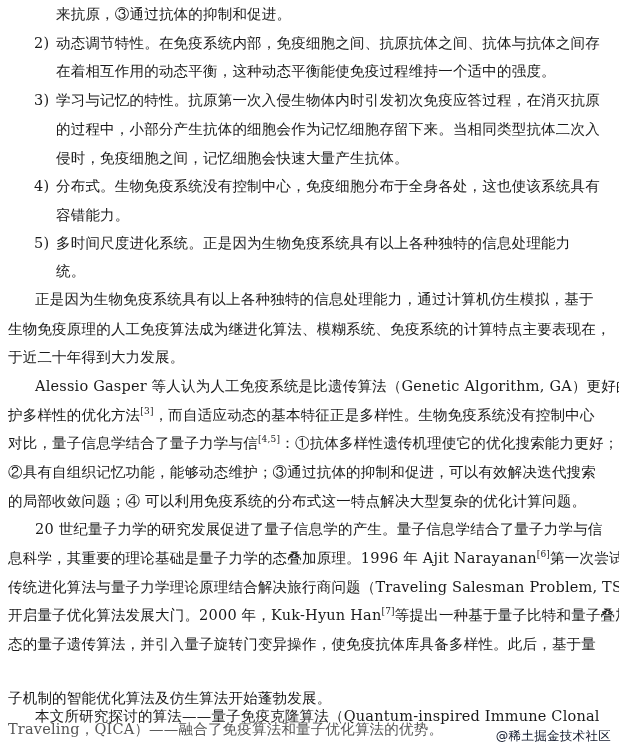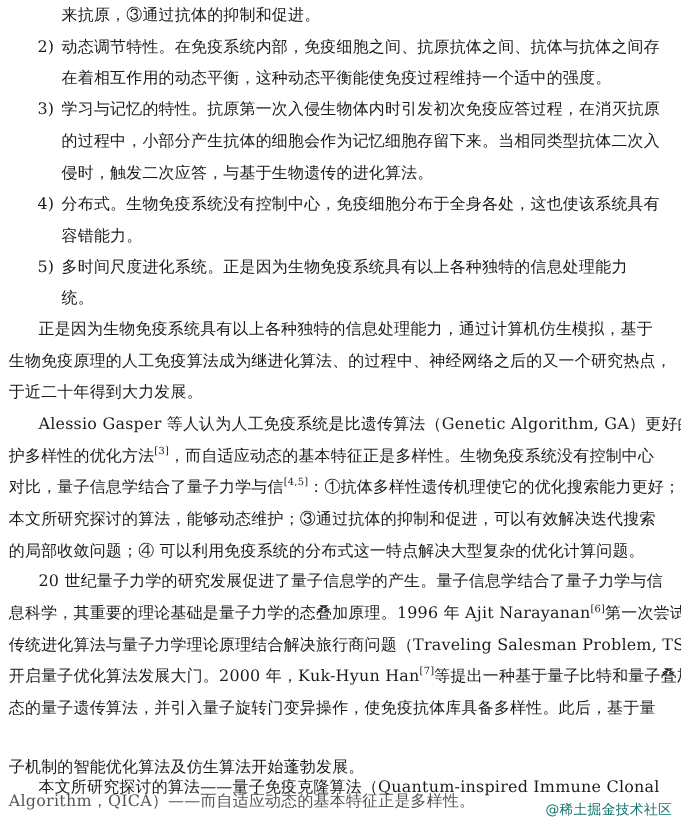--- a/index.html
+++ b/index.html
@@ -15,21 +15,21 @@
   }
   .num { position: absolute; left: 34px; }
   .txt { position: absolute; left: 56px; }
   .para-first { left: 35px; }
   .para-cont { left: 8px; }
   sup { font-size: 9px; line-height: 0; vertical-align: 6px; }
   .faded { color: #555; }
   .watermark {
     position: absolute; right: 8px; top: 728px;
     font-family: "DejaVu Sans", "Liberation Sans", sans-serif;
-    font-size: 12.5px; color: #0f766e; letter-spacing: 0.3px;
+    font-size: 12.5px; color: #0f172a; letter-spacing: 0.3px;
   }
 </style>
 </head>
 <body>
 
 <div class="line" style="top:4px;">
   <span class="txt">来抗原，③通过抗体的抑制和促进。</span>
 </div>
 
 <div class="line" style="top:33px;">
@@ -41,52 +41,52 @@
 </div>
 
 <div class="line" style="top:90px;">
   <span class="num">3)</span>
   <span class="txt">学习与记忆的特性。抗原第一次入侵生物体内时引发初次免疫应答过程，在消灭抗原</span>
 </div>
 <div class="line" style="top:119px;">
   <span class="txt">的过程中，小部分产生抗体的细胞会作为记忆细胞存留下来。当相同类型抗体二次入</span>
 </div>
 <div class="line" style="top:148px;">
-  <span class="txt">侵时，触发二次应答，与基于生物遗传的进化算法。</span>
+  <span class="txt">侵时，免疫细胞之间，记忆细胞会快速大量产生抗体。</span>
 </div>
 
 <div class="line" style="top:176px;">
   <span class="num">4)</span>
   <span class="txt">分布式。生物免疫系统没有控制中心，免疫细胞分布于全身各处，这也使该系统具有</span>
 </div>
 <div class="line" style="top:205px;">
   <span class="txt">容错能力。</span>
 </div>
 
 <div class="line" style="top:233px;">
   <span class="num">5)</span>
   <span class="txt">多时间尺度进化系统。正是因为生物免疫系统具有以上各种独特的信息处理能力</span>
 </div>
 <div class="line" style="top:261px;">
   <span class="txt">统。</span>
 </div>
 
-<div class="line para-first" style="top:290px;">正是因为生物免疫系统具有以上各种独特的信息处理能力，通过计算机仿生模拟，基于</div>
-<div class="line para-cont" style="top:319px;">生物免疫原理的人工免疫算法成为继进化算法、的过程中、神经网络之后的又一个研究热点，</div>
+<div class="line para-first" style="top:290px;font-family:Liberation Mono, monospace;">正是因为生物免疫系统具有以上各种独特的信息处理能力，通过计算机仿生模拟，基于</div>
+<div class="line para-cont" style="top:319px;">生物免疫原理的人工免疫算法成为继进化算法、模糊系统、免疫系统的计算特点主要表现在，</div>
 <div class="line para-cont" style="top:347px;">于近二十年得到大力发展。</div>
 
 <div class="line para-first" style="top:376px;">Alessio Gasper 等人认为人工免疫系统是比遗传算法（Genetic Algorithm, GA）更好的维</div>
 <div class="line para-cont" style="top:405px;"><span>护多样性的优化方法</span><sup>[3]</sup><span>，而自适应动态的基本特征正是多样性。生物免疫系统没有控制中心</span></div>
 <div class="line para-cont" style="top:433px;"><span>对比，量子信息学结合了量子力学与信</span><sup>[4,5]</sup><span>：①抗体多样性遗传机理使它的优化搜索能力更好；</span></div>
-<div class="line para-cont" style="top:462px;">本文所研究探讨的算法，能够动态维护；③通过抗体的抑制和促进，可以有效解决迭代搜索</div>
+<div class="line para-cont" style="top:462px;">②具有自组织记忆功能，能够动态维护；③通过抗体的抑制和促进，可以有效解决迭代搜索</div>
 <div class="line para-cont" style="top:491px;">的局部收敛问题；④ 可以利用免疫系统的分布式这一特点解决大型复杂的优化计算问题。</div>
 
 <div class="line para-first" style="top:519px;">20 世纪量子力学的研究发展促进了量子信息学的产生。量子信息学结合了量子力学与信</div>
 <div class="line para-cont" style="top:548px;"><span>息科学，其重要的理论基础是量子力学的态叠加原理。1996 年 Ajit Narayanan</span><sup>[6]</sup><span>第一次尝试将</span></div>
 <div class="line para-cont" style="top:577px;">传统进化算法与量子力学理论原理结合解决旅行商问题（Traveling Salesman Problem, TSP），</div>
 <div class="line para-cont" style="top:605px;"><span>开启量子优化算法发展大门。2000 年，Kuk-Hyun Han</span><sup>[7]</sup><span>等提出一种基于量子比特和量子叠加</span></div>
 <div class="line para-cont" style="top:634px;">态的量子遗传算法，并引入量子旋转门变异操作，使免疫抗体库具备多样性。此后，基于量</div>
 <div class="line para-cont" style="top:688px;">子机制的智能优化算法及仿生算法开始蓬勃发展。</div>
 
 <div class="line para-first" style="top:706px;">本文所研究探讨的算法——量子免疫克隆算法（Quantum-inspired Immune Clonal</div>
-<div class="line para-cont faded" style="top:719px;">Algorithm，QICA）——而自适应动态的基本特征正是多样性。</div>
+<div class="line para-cont faded" style="top:719px;">Traveling，QICA）——融合了免疫算法和量子优化算法的优势。</div>
 
 <div class="watermark">@稀土掘金技术社区</div>
 
 </body></html>

